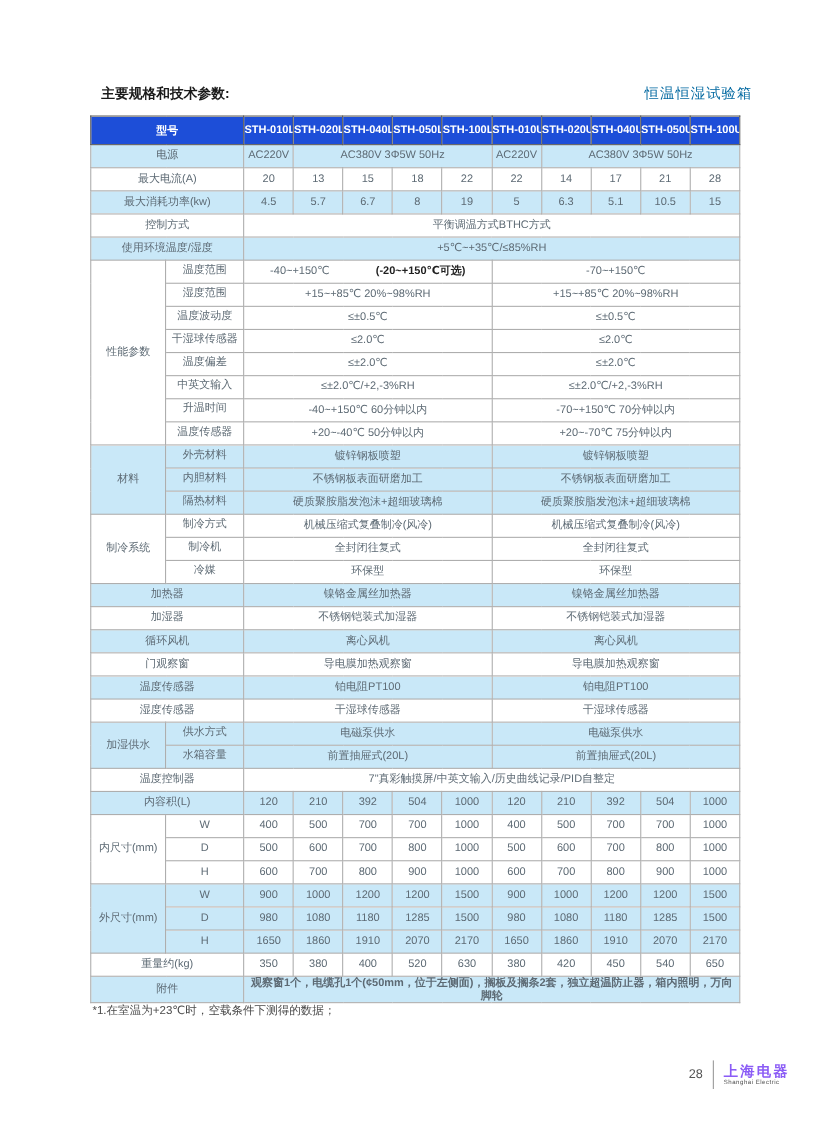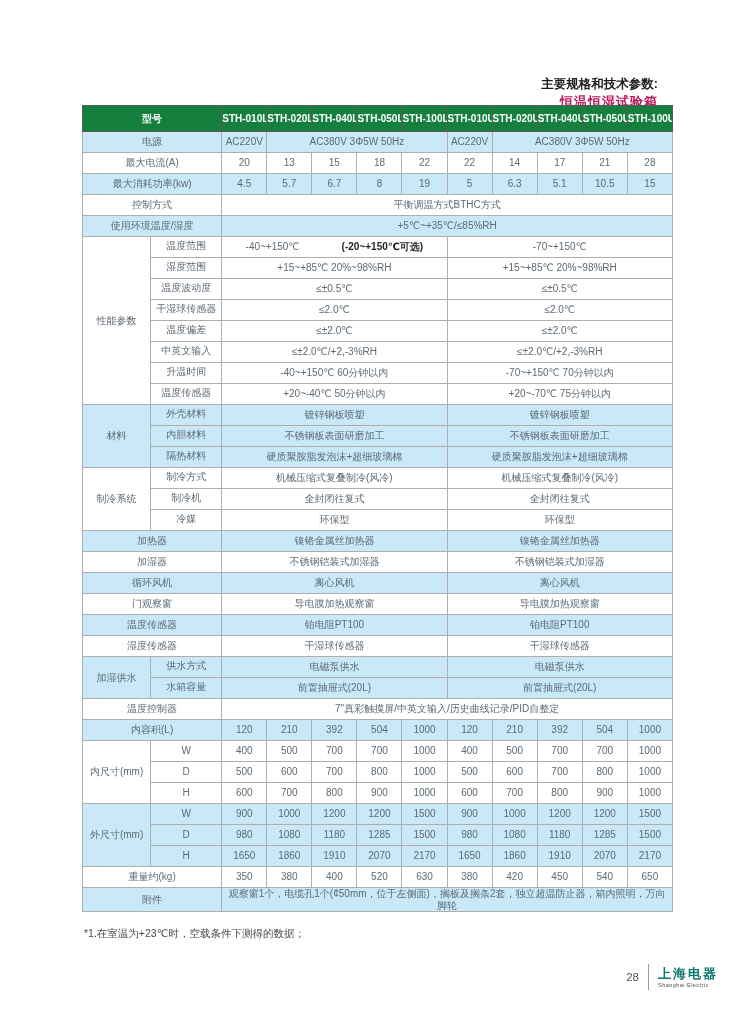--- a/index.html
+++ b/index.html
@@ -1,37 +1,37 @@
 <!DOCTYPE html>
 <html><head>
 <meta charset="utf-8">
 <style>
   html,body{margin:0;padding:0;}
   body{font-family:"Liberation Sans","DejaVu Sans",sans-serif;background:#ffffff;}
   .page{position:relative;width:755px;height:1032px;background:#ffffff;overflow:hidden;}
-  .titlebar{position:absolute;left:66px;top:76px;width:592px;display:flex;justify-content:space-between;align-items:flex-end;flex-direction:column;}
+  .titlebar{position:absolute;left:92px;top:76px;width:592px;display:flex;justify-content:space-between;align-items:flex-end;}
   .title-left{font-size:12.5px;font-weight:bold;color:#1b1b1b;}
-  .title-right{font-size:13px;font-weight:bold;color:#be185d;letter-spacing:1px;}
+  .title-right{font-size:13px;font-weight:normal;color:#0369a1;letter-spacing:1px;}
   table.spec{position:absolute;left:82px;top:105px;width:591px;border-collapse:collapse;table-layout:fixed;border:1px solid #8c8c8c;}
-  table.spec th{background:#15803d;color:#ffffff;font-size:10px;font-weight:bold;height:25px;border:1px solid #5a5a5a;padding:0;text-align:center;overflow:hidden;white-space:nowrap;}
+  table.spec th{background:#1d4ed8;color:#ffffff;font-size:10px;font-weight:bold;height:25px;border:1px solid #5a5a5a;padding:0;text-align:center;overflow:hidden;white-space:nowrap;}
   table.spec td{border:1px solid #aeaeae;font-size:10px;height:20px;padding:0 2px;text-align:center;color:#5d6a74;overflow:hidden;line-height:1.15;}
   tr.b td{background:#c9e8f8;}
   tr.w td{background:#ffffff;}
   td.label{text-align:left;padding-left:6px;color:#3f4347;font-size:10.5px;}
   td.group{text-align:center;color:#3f4347;font-size:10.5px;}
   td.sub{text-align:left;padding-left:6px;color:#3f4347;font-size:10.5px;font-family:Liberation Mono, monospace;}
   td.dim{text-align:center;color:#3f4347;font-size:10.5px;}
-  td.note{text-align:left;padding:3px 8px;height:36px;line-height:1.6;}
+  td.note{text-align:left;padding:3px 8px;height:36px;line-height:1.6;font-weight:bold;}
   td b{color:#1f1f1f;font-weight:bold;margin-left:42px;}
-  .footnotes{position:absolute;left:84px;top:911px;font-size:10.5px;color:#4a4a4a;line-height:1.65;margin-top:14px;}
+  .footnotes{position:absolute;left:84px;top:911px;font-size:10.5px;color:#4a4a4a;line-height:1.65;}
   .footer{position:absolute;top:964px;right:37px;display:flex;align-items:center;gap:9px;}
   .page-num{font-size:11.5px;color:#555;}
   .footer-divider{width:1px;height:26px;background:#9a9a9a;}
   .logo{display:flex;flex-direction:column;align-items:flex-start;line-height:1;}
-  .logo-cn{font-size:13px;font-weight:900;color:#0f766e;letter-spacing:2px;font-family:"Liberation Serif","DejaVu Serif",serif;}
+  .logo-cn{font-size:13px;font-weight:900;color:#8b5cf6;letter-spacing:2px;font-family:"Liberation Serif","DejaVu Serif",serif;}
   .logo-en{font-size:6px;color:#4c4c4c;letter-spacing:0.5px;margin-top:2px;transform:scale(0.92);transform-origin:left top;}
 </style>
 </head>
 <body>
 
 <div class="page">
 
   <div class="titlebar">
     <span class="title-left">主要规格和技术参数:</span>
     <span class="title-right">恒温恒湿试验箱</span>

